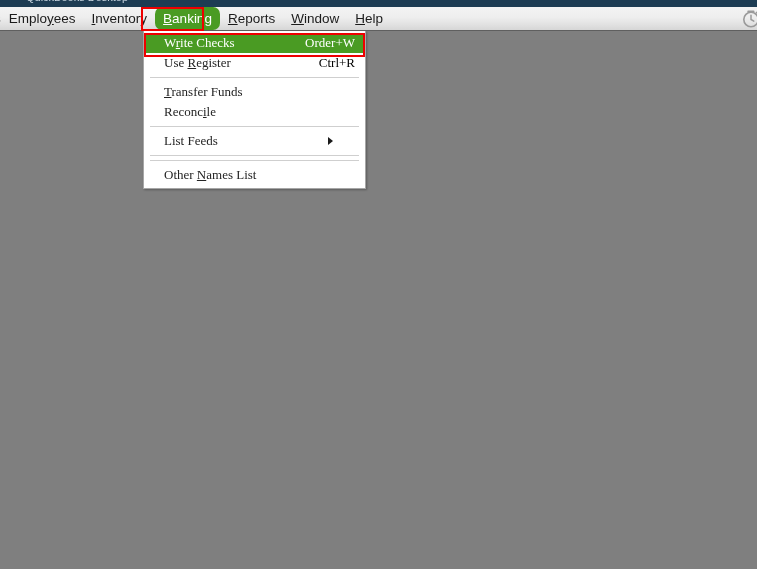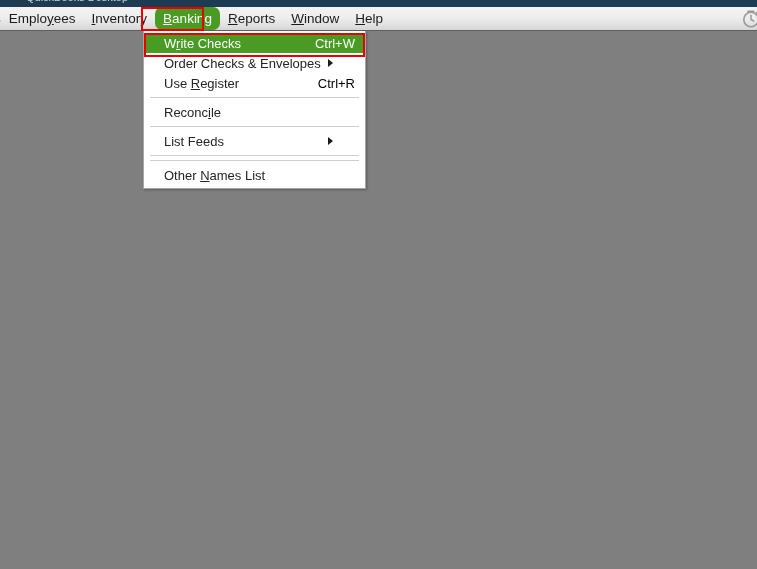--- a/index.html
+++ b/index.html
@@ -123,20 +123,21 @@
   .mi {
     position: relative;
     display: flex;
     align-items: center;
     height: 20px;
     padding: 0 10px 0 20px;
     font-size: 13px;
     color: #242424;
     white-space: nowrap;
     cursor: default;
+    font-family: Liberation Serif, serif;
   }
   .mi .label { flex: 0 0 auto; }
   .mi .accel {
     margin-left: auto;
     padding-left: 22px;
     font-size: 13px;
     color: #000000;
   }
   .mi .u { text-decoration: underline; }
   .mi.selected {
@@ -211,32 +212,31 @@
         <path d="M15.2 4.0 L17.0 2.4" stroke="#9a9a9a" stroke-width="1.6" stroke-linecap="round"></path>
       </svg>
     </div>
   </div>
 
   <div class="workspace"></div>
 
   <div class="dropdown">
       <div class="mi selected">
         <span class="label">W<span class="u">r</span>ite Checks</span>
-        <span class="accel">Ctrl+W</span>
-      </div>
-      <div class="mi">
-        <span class="label">Order Checks &amp; Envelopes</span>
-        <span class="submenu-arrow"></span>
+        <span class="accel">Order+W</span>
       </div>
       <div class="mi">
         <span class="label">Use <span class="u">R</span>egister</span>
         <span class="accel">Ctrl+R</span>
       </div>
       <div class="sep"></div>
       <div class="mi">
+        <span class="label"><span class="u">T</span>ransfer Funds</span>
+      </div>
+      <div class="mi">
         <span class="label">Reconc<span class="u">i</span>le</span>
       </div>
       <div class="sep"></div>
       <div class="mi">
         <span class="label">List Feeds</span>
         <span class="submenu-arrow"></span>
       </div>
       <div class="sep"></div>
       <div class="sep"></div>
       <div class="mi">

